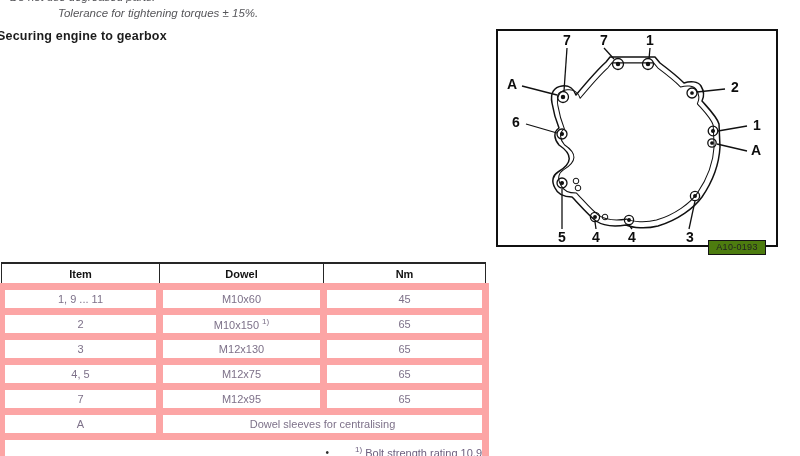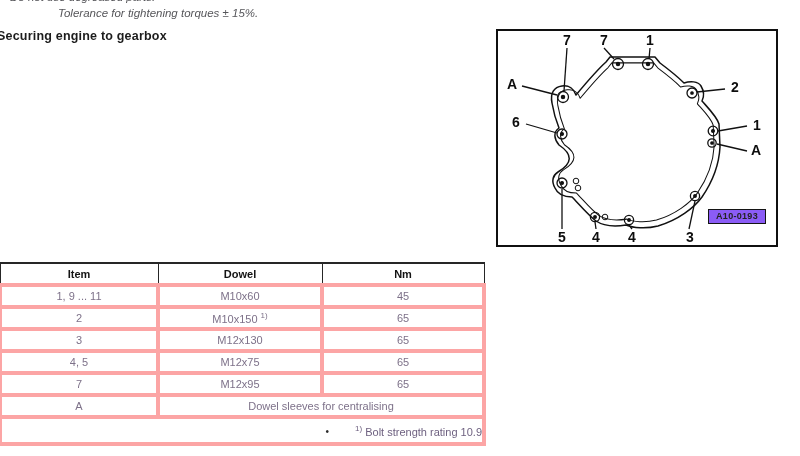--- a/index.html
+++ b/index.html
@@ -27,42 +27,42 @@
     position:absolute;left:496px;top:29px;width:282px;height:218px;
     border:2px solid #101010;box-sizing:border-box;background:#fff;
   }
   .figure svg{position:absolute;left:0;top:0;}
   .callout{
     position:absolute;
     font-size:14px;font-weight:bold;color:#0d0d0d;
     width:16px;text-align:center;line-height:14px;
   }
   .figure-code{
-    position:absolute;left:210px;top:178px;width:58px;height:15px;
+    position:absolute;left:210px;top:209px;width:58px;height:15px;
     border:1.5px solid #141414;box-sizing:border-box;
     font-size:9px;line-height:12px;text-align:center;color:#232323;
-    letter-spacing:0.3px;background:#8b5cf6;font-weight:bold;
+    letter-spacing:0.3px;background:#4d7c0f;
   }
   
   .bolt-table{
     position:absolute;left:-2px;top:262px;width:484px;
     border-collapse:collapse;table-layout:fixed;
     font-size:11px;
   }
   .bolt-table col.c1{width:158px;}
   .bolt-table col.c2{width:164px;}
   .bolt-table col.c3{width:162px;}
   .bolt-table th{
     border:1px solid #262626;border-top:2px solid #262626;
     border-bottom:2.5px solid #262626;
     height:19px;font-weight:bold;color:#131313;text-align:center;
     padding:0;font-size:11px;
   }
   .bolt-table td{
-    border:4px solid #fca5a5;height:18px;text-align:center;
+    border:7px solid #fca5a5;height:18px;text-align:center;
     color:#7d7189;padding:0;
   }
   .bolt-table td.foot{
     height:23px;text-align:right;vertical-align:middle;
     padding-left:6px;color:#6e6180;
   }
   .bolt-table sup{font-size:8px;color:#7d7189;}
   .foot .bullet{color:#2b2b2b;font-size:10px;margin-right:26px;}
   .foot sup{margin-right:3px;color:#6e6180;}
 </style>

